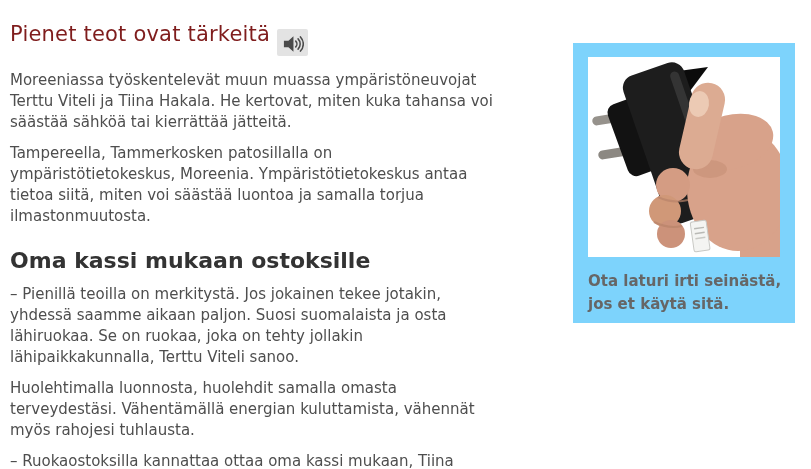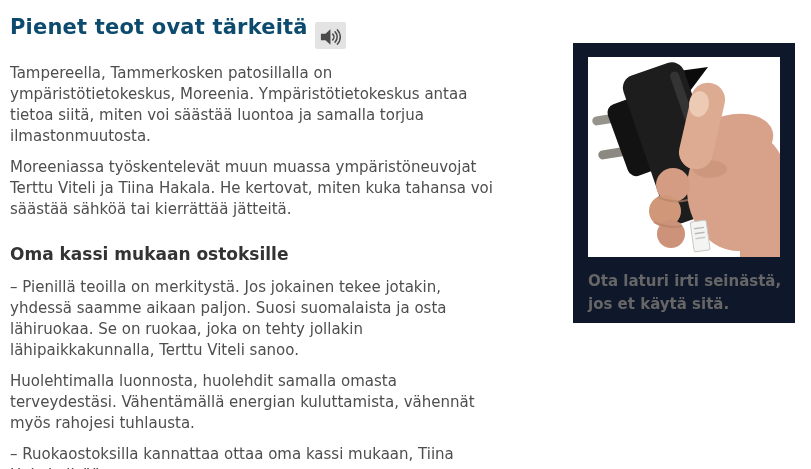--- a/index.html
+++ b/index.html
@@ -14,23 +14,23 @@
 
   
   .main-col {
     position: absolute;
     left: 10px; top: 8px;
     width: 548px;
   }
   h1.article-title {
     font-size: 21px;
     line-height: 26px;
-    font-weight: bold;
-    color: #0c4a6e;
-    margin: 6px 0 14px 0;
+    font-weight: normal;
+    color: #7f1d1d;
+    margin: 13px 0 14px 0;
     letter-spacing: 0.2px;
   }
   .audio-btn {
     display: inline-block;
     width: 31px; height: 27px;
     background: #e3e3e3;
     border: none;
     border-radius: 2px;
     vertical-align: -5px;
     margin-left: 7px;
@@ -41,33 +41,33 @@
   .audio-btn svg { display: inline-block; vertical-align: middle; margin-top: 3px; }
 
   .main-col p {
     font-size: 15px;
     line-height: 21px;
     color: #4e4e4e;
     margin: 0 0 10px 0;
     white-space: pre-line;
   }
   h2.section-heading {
-    font-size: 17px;
+    font-size: 22px;
     line-height: 22px;
     font-weight: bold;
     color: #333333;
     margin: 23px 0 12px 0;
   }
 
   
   .image-card {
     position: absolute;
     left: 573px; top: 43px;
     width: 222px; height: 280px;
-    background: #0f172a;
+    background: #7dd3fc;
     margin: 0;
   }
   .photo-frame {
     position: absolute;
     left: 15px; top: 14px;
     width: 192px; height: 200px;
     background: #ffffff;
     overflow: hidden;
   }
   .photo-frame svg { display: block; }
@@ -88,27 +88,27 @@
 <div class="main-col">
   <h1 class="article-title">
     <span>Pienet teot ovat tärkeitä</span><button class="audio-btn"><span><svg width="22" height="20" viewBox="0 0 24 22">
         <polygon points="2,7.5 7,7.5 12.5,2.5 12.5,19.5 7,14.5 2,14.5" fill="#4a4a4a"></polygon>
         <path d="M15 7.8 a4.6 4.6 0 0 1 0 6.4" stroke="#4a4a4a" stroke-width="1.7" fill="none" stroke-linecap="round"></path>
         <path d="M17.6 5.4 a8 8 0 0 1 0 11.2" stroke="#4a4a4a" stroke-width="1.7" fill="none" stroke-linecap="round"></path>
         <path d="M20.2 3.2 a11.3 11.3 0 0 1 0 15.6" stroke="#4a4a4a" stroke-width="1.7" fill="none" stroke-linecap="round"></path>
       </svg></span></button>
   </h1>
 
+  <p>Moreeniassa työskentelevät muun muassa ympäristöneuvojat
+Terttu Viteli ja Tiina Hakala. He kertovat, miten kuka tahansa voi
+säästää sähköä tai kierrättää jätteitä.</p>
   <p>Tampereella, Tammerkosken patosillalla on
 ympäristötietokeskus, Moreenia. Ympäristötietokeskus antaa
 tietoa siitä, miten voi säästää luontoa ja samalla torjua
 ilmastonmuutosta.</p>
-  <p>Moreeniassa työskentelevät muun muassa ympäristöneuvojat
-Terttu Viteli ja Tiina Hakala. He kertovat, miten kuka tahansa voi
-säästää sähköä tai kierrättää jätteitä.</p>
 
   <h2 class="section-heading">Oma kassi mukaan ostoksille</h2>
 
   <p>– Pienillä teoilla on merkitystä. Jos jokainen tekee jotakin,
 yhdessä saamme aikaan paljon. Suosi suomalaista ja osta
 lähiruokaa. Se on ruokaa, joka on tehty jollakin
 lähipaikkakunnalla, Terttu Viteli sanoo.</p>
   <p>Huolehtimalla luonnosta, huolehdit samalla omasta
 terveydestäsi. Vähentämällä energian kuluttamista, vähennät
 myös rahojesi tuhlausta.</p>

